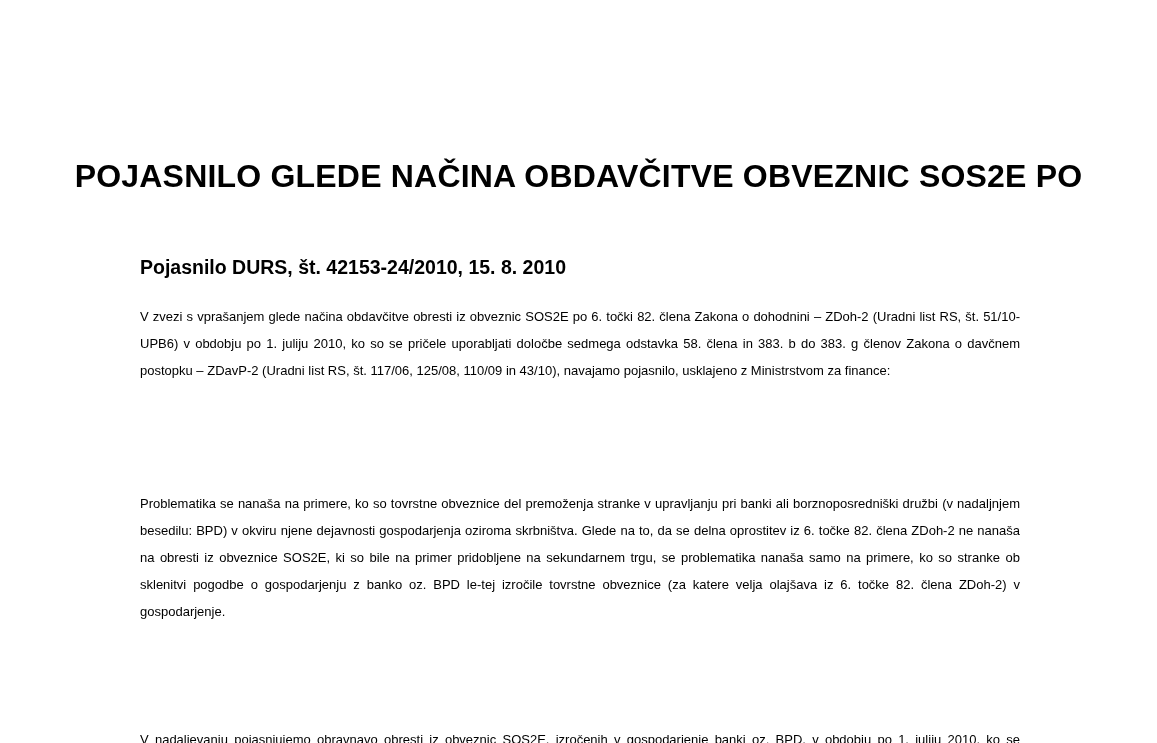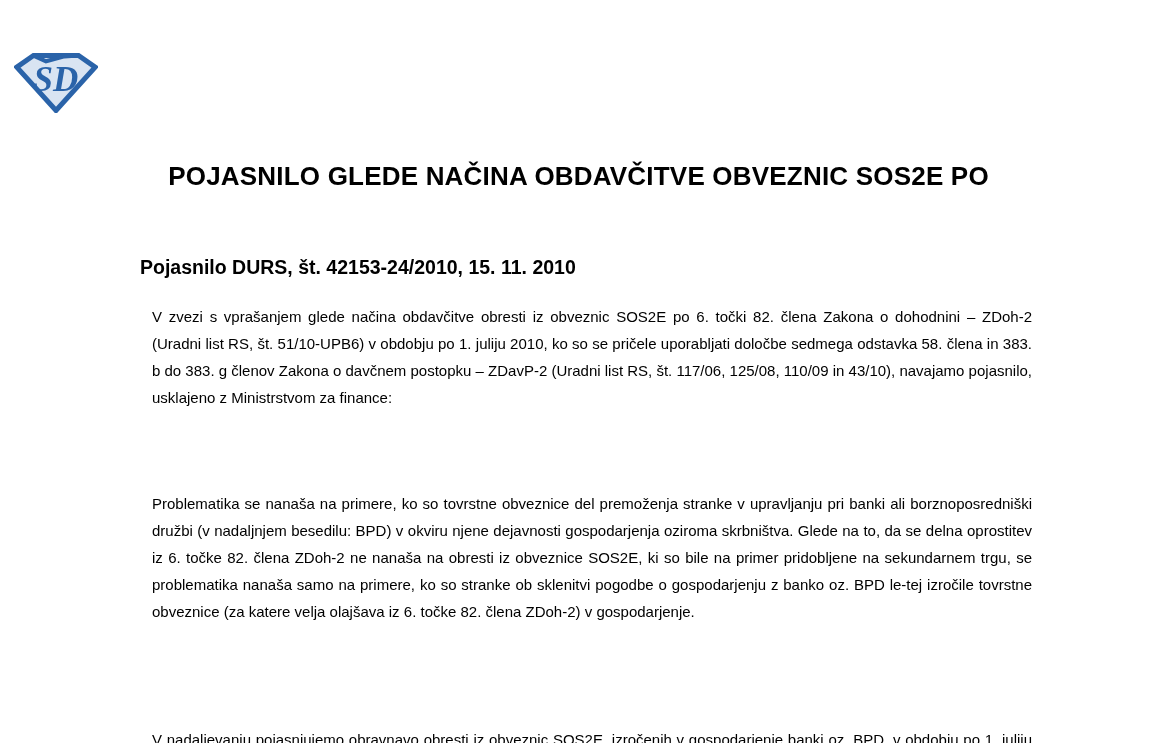--- a/index.html
+++ b/index.html
@@ -25,67 +25,60 @@
     top: 53px;
     width: 84px;
     height: 60px;
   }
   .doc-title {
     position: absolute;
     left: 0;
     top: 161px;
     width: 1157px;
     text-align: center;
-    font-size: 26px;
+    font-size: 32px;
     font-weight: bold;
     line-height: 31px;
     letter-spacing: 0.2px;
   }
   .reference {
     position: absolute;
     left: 140px;
     top: 256px;
     width: 880px;
     font-size: 19.5px;
     font-weight: bold;
   }
   .para {
     position: absolute;
-    left: 152px;
+    left: 140px;
     width: 880px;
-    font-size: 15px;
+    font-size: 13px;
     line-height: 27px;
     text-align: justify;
   }
   .para-1 { top: 303px; }
   .para-2 { top: 490px; }
   .para-clipped {
     top: 726px;
     height: 17px;
     overflow: hidden;
   }
 </style>
 </head>
 <body>
 
 <div class="page">
 
-  <div class="logo">
-    <svg width="84" height="60" viewBox="0 0 100 72" xmlns="http://www.w3.org/2000/svg">
-      <path d="M3,17 L23,3 L77,3 L97,17 L50,69 Z" fill="#d9e4f2" stroke="#2a63a9" stroke-width="6" stroke-linejoin="miter"></path>
-      <path d="M23,3 L38,10 L60,4 L77,3" fill="none" stroke="#2a63a9" stroke-width="5"></path>
-      <text x="50" y="45" text-anchor="middle" font-family="Liberation Serif, serif" font-size="42" font-weight="bold" font-style="italic" fill="#2a63a9">SD</text>
-    </svg>
-  </div>
 
   <div class="doc-title">
     <div>POJASNILO GLEDE NAČINA OBDAVČITVE OBVEZNIC SOS2E PO</div>
   </div>
 
-  <div class="reference">Pojasnilo DURS, št. 42153-24/2010, 15. 11. 2010</div>
+  <div class="reference">Pojasnilo DURS, št. 42153-24/2010, 15. 8. 2010</div>
 
   <div class="para para-1">V zvezi s vprašanjem glede načina obdavčitve obresti iz obveznic SOS2E po 6. točki 82. člena Zakona o dohodnini – ZDoh-2 (Uradni list RS, št. 51/10-UPB6) v obdobju po 1. juliju 2010, ko so se pričele uporabljati določbe sedmega odstavka 58. člena in 383. b do 383. g členov Zakona o davčnem postopku – ZDavP-2 (Uradni list RS, št. 117/06, 125/08, 110/09 in 43/10), navajamo pojasnilo, usklajeno z Ministrstvom za finance:</div>
 
   <div class="para para-2">Problematika se nanaša na primere, ko so tovrstne obveznice del premoženja stranke v upravljanju pri banki ali borznoposredniški družbi (v nadaljnjem besedilu: BPD) v okviru njene dejavnosti gospodarjenja oziroma skrbništva. Glede na to, da se delna oprostitev iz 6. točke 82. člena ZDoh-2 ne nanaša na obresti iz obveznice SOS2E, ki so bile na primer pridobljene na sekundarnem trgu, se problematika nanaša samo na primere, ko so stranke ob sklenitvi pogodbe o gospodarjenju z banko oz. BPD le-tej izročile tovrstne obveznice (za katere velja olajšava iz 6. točke 82. člena ZDoh-2) v gospodarjenje.</div>
 
   <div class="para para-clipped">V nadaljevanju pojasnjujemo obravnavo obresti iz obveznic SOS2E, izročenih v gospodarjenje banki oz. BPD, v obdobju po 1. juliju 2010, ko se uporabljajo navedene določbe.</div>
 
 </div>
 
 </body></html>

